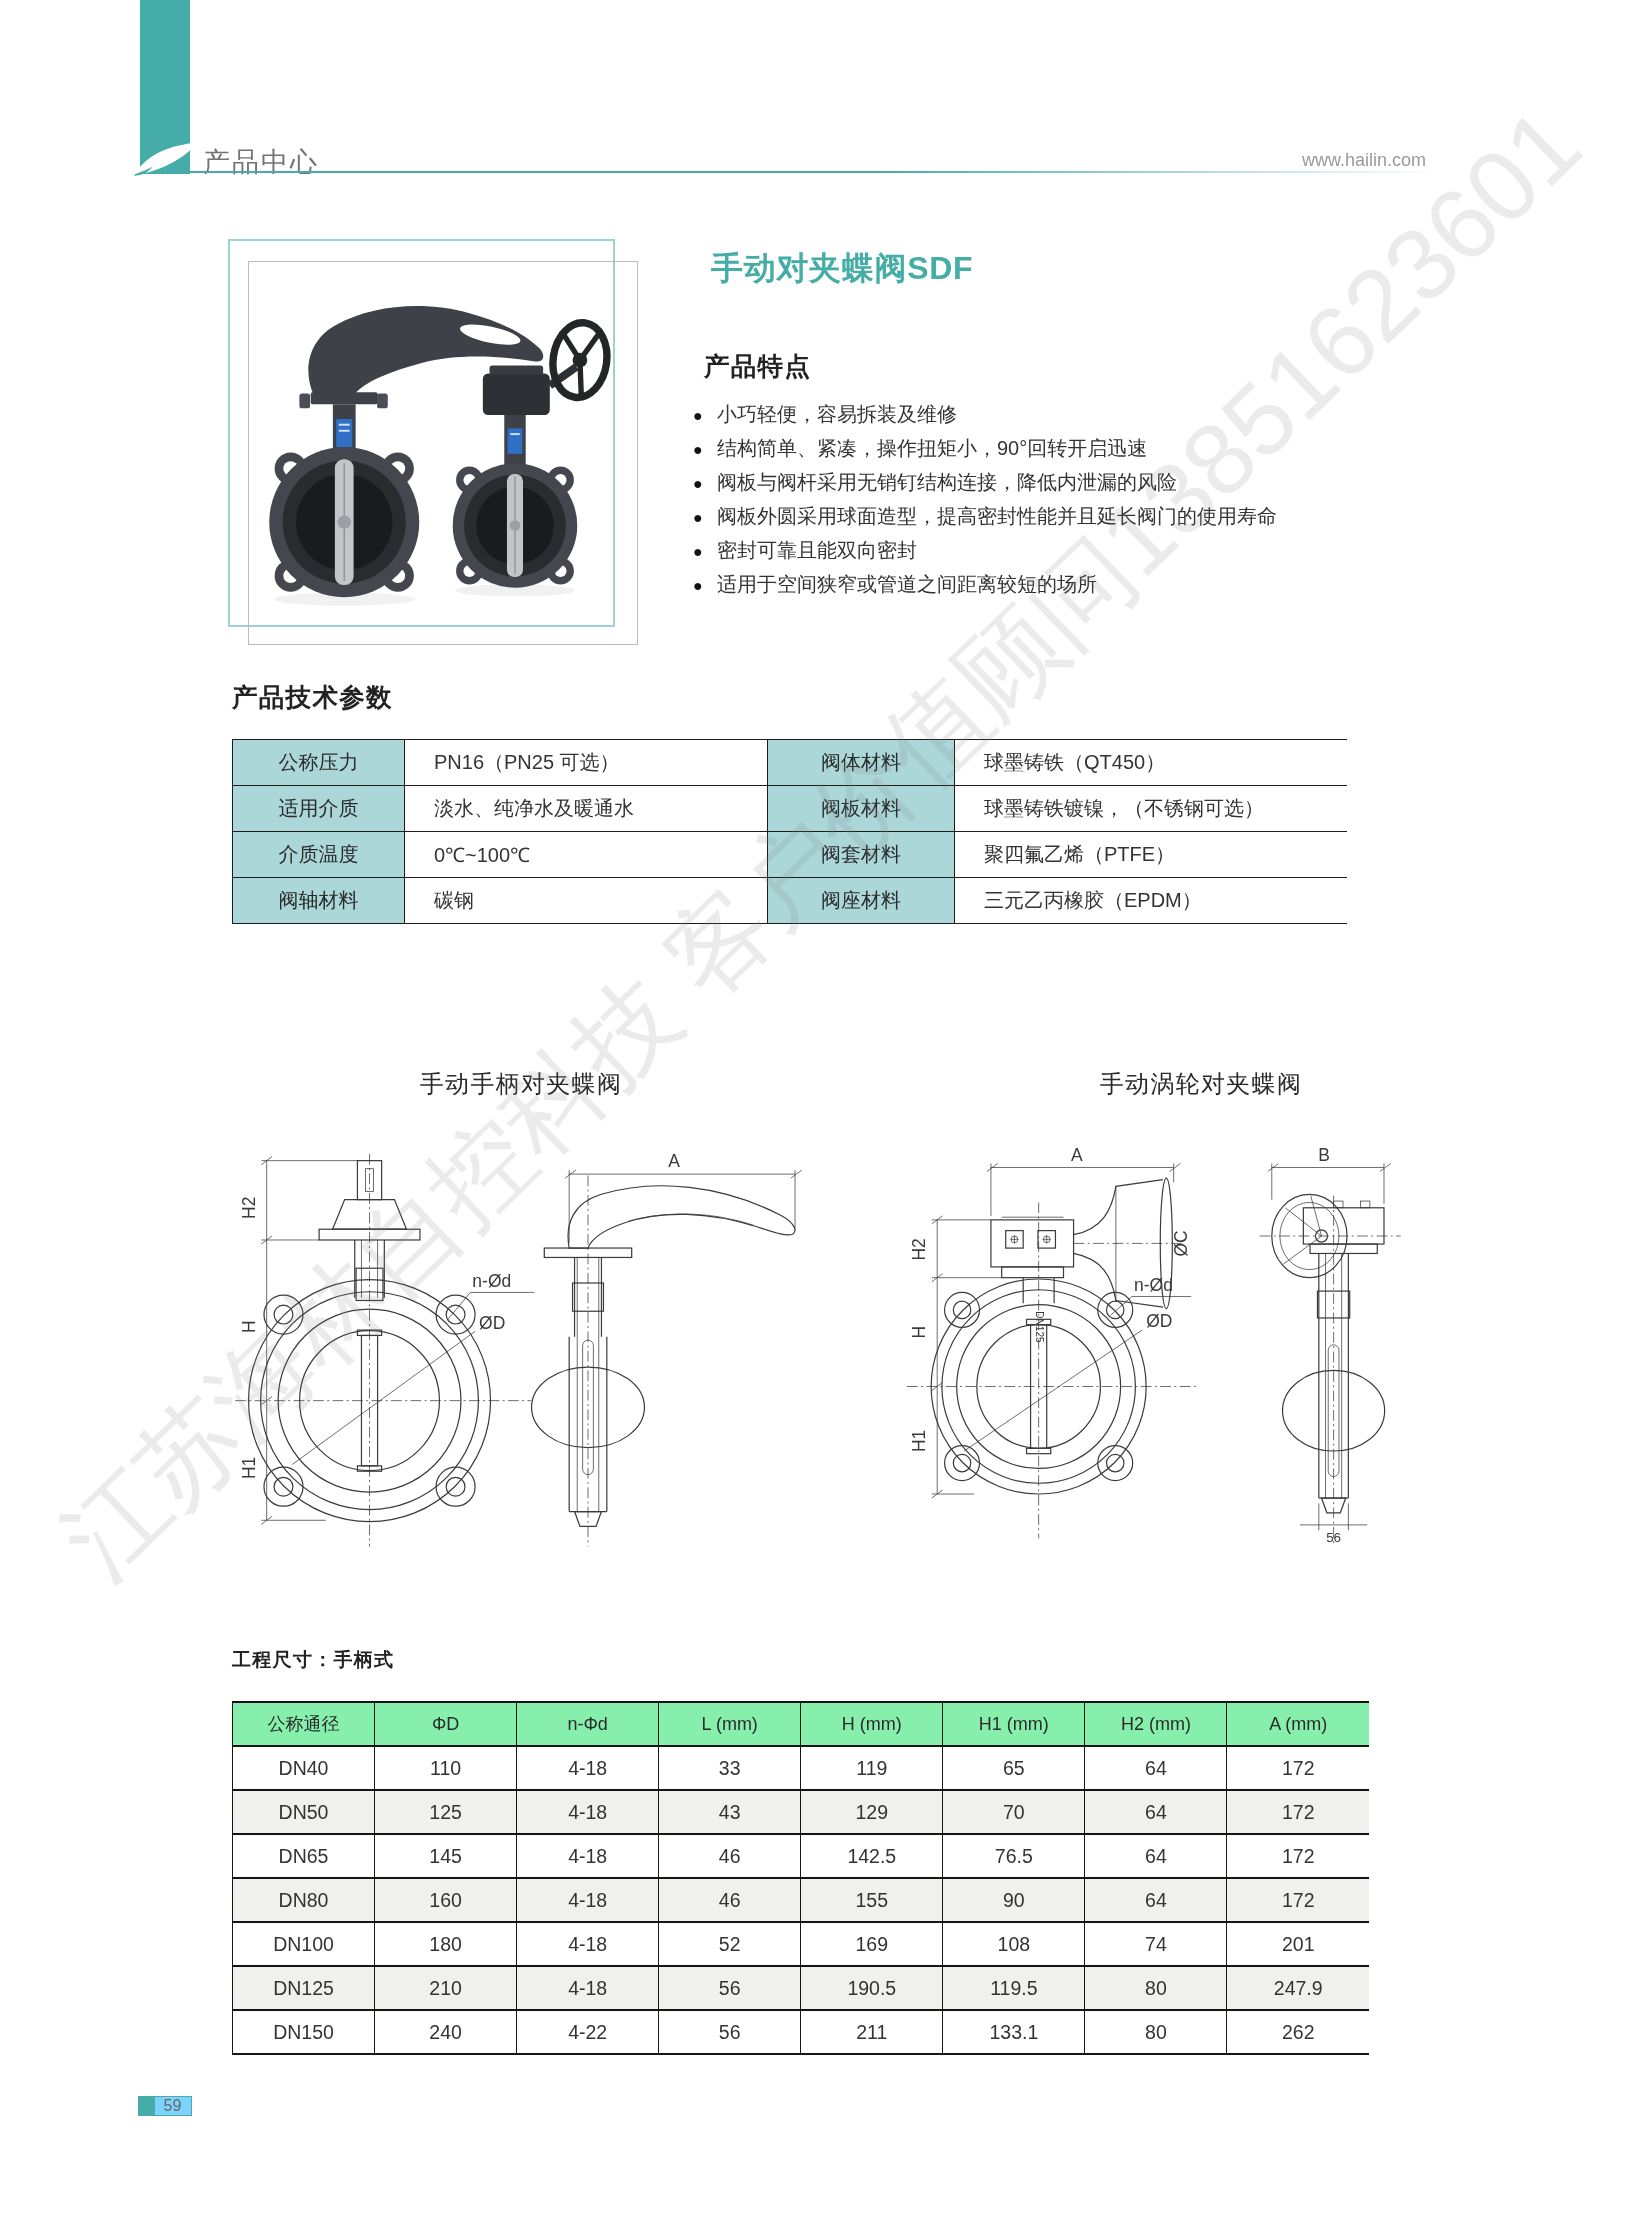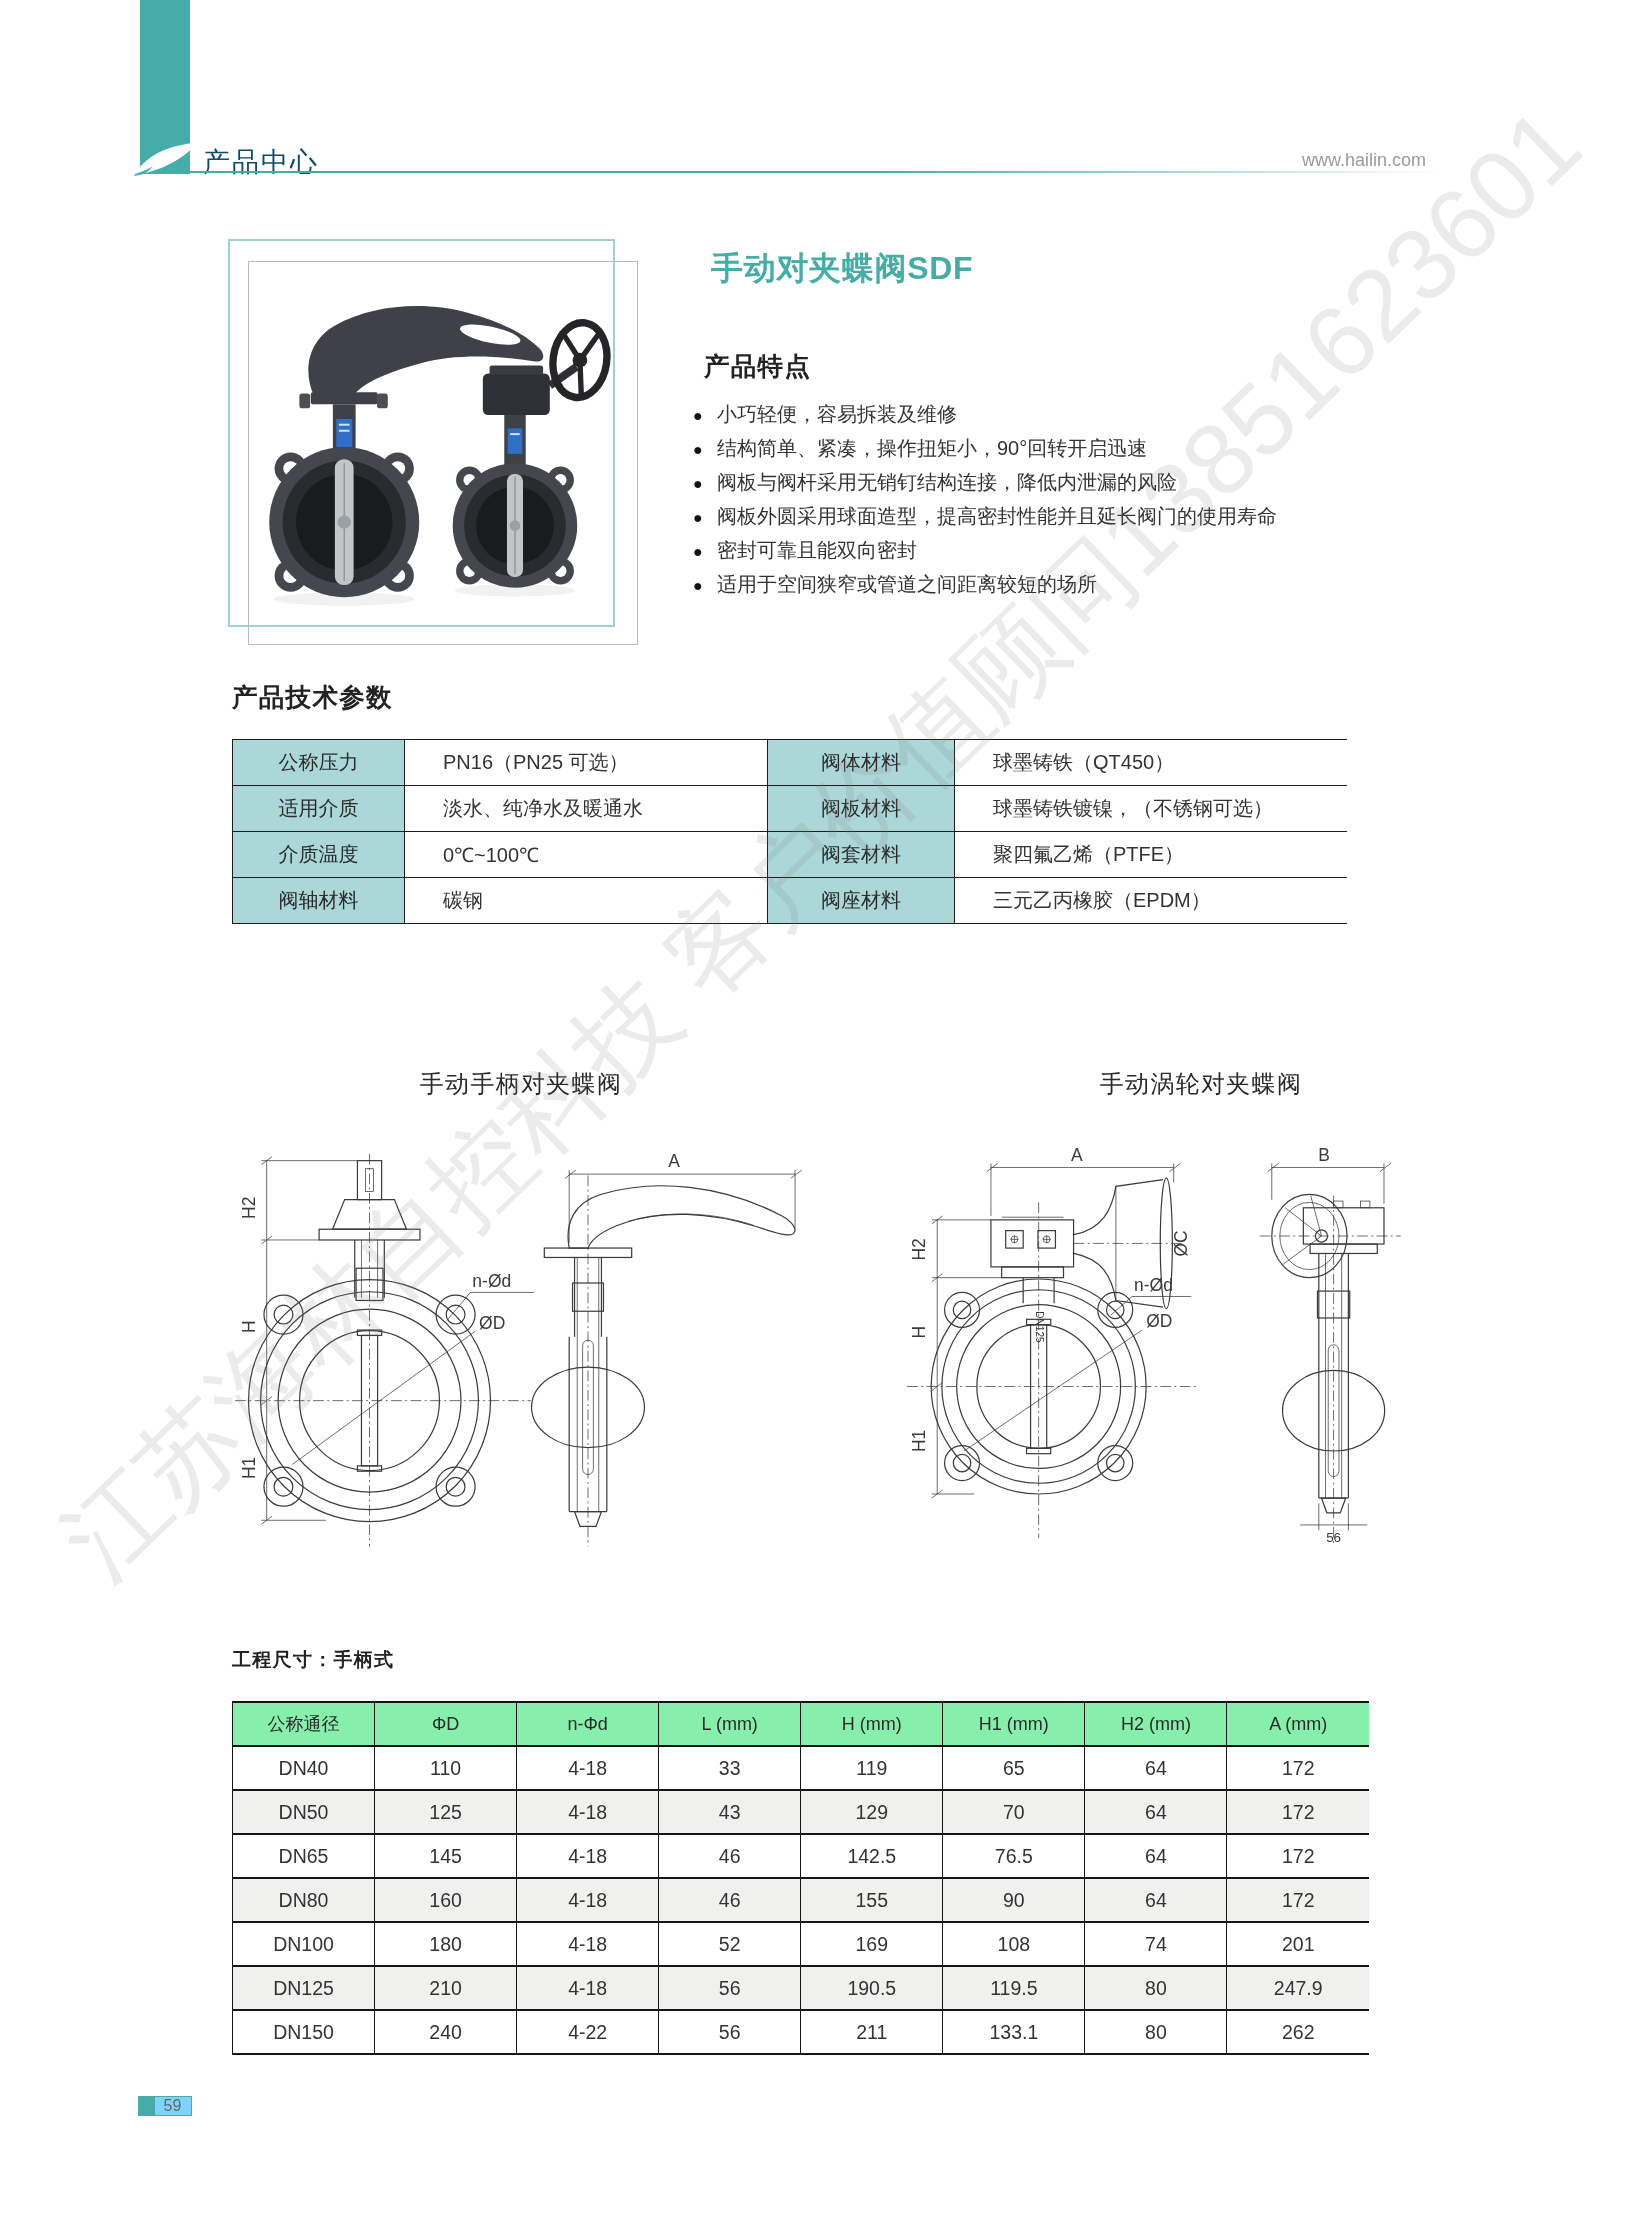--- a/index.html
+++ b/index.html
@@ -3,21 +3,21 @@
 <meta charset="utf-8">
 <style>
   html,body { margin:0; padding:0; background:#888; }
   .page {
     position:relative; width:1645px; height:2216px; background:#ffffff;
     overflow:hidden; font-family:"Liberation Sans", sans-serif; color:#333;
   }
   
   .side-bar { position:absolute; left:140px; top:0; width:50px; height:174px; background:#45acaa; }
   .leaf-svg { position:absolute; left:133px; top:142px; width:67px; height:34px; }
-  .header-title { position:absolute; left:203px; top:144px; font-size:27px; color:#0c4a6e; letter-spacing:2px; }
+  .header-title { position:absolute; left:203px; top:144px; font-size:27px; color:#737373; letter-spacing:2px; }
   .header-rule { position:absolute; left:190px; top:171px; width:1250px; height:2px;
     background:linear-gradient(to right,#45acaa 0%,#45acaa 55%,rgba(69,172,170,0) 100%); }
   .header-url { position:absolute; left:1302px; top:150px; font-size:18px; color:#9a9a9a; }
 
   
   .frame-teal { position:absolute; left:228px; top:239px; width:383px; height:384px; border:2px solid #9ed2d1; }
   .frame-gray { position:absolute; left:248px; top:261px; width:388px; height:382px; border:1.3px solid #bcbcbc; }
   .photo-svg  { position:absolute; left:247px; top:261px; width:390px; height:383px; }
 
   
@@ -25,21 +25,21 @@
   .features-heading { position:absolute; left:704px; top:349px; font-size:25.5px; font-weight:bold; color:#222; letter-spacing:1.3px; }
   .features-list { position:absolute; left:689px; top:394px; width:846px; list-style:none; margin:4px; padding:0; }
   .features-list li { font-size:20px; color:#333; line-height:32px; white-space:nowrap; }
   .features-list li .dot { display:inline-block; width:24px; font-size:16px; color:#111; }
 
   
   .tech-heading { position:absolute; left:232px; top:680px; font-size:25.5px; font-weight:bold; color:#222; letter-spacing:1.3px; }
   .tech-table { position:absolute; left:232px; top:739px; border-collapse:collapse; table-layout:fixed; }
   .tech-table td { height:43px; font-size:20px; border-top:1.3px solid #1c1c1c; border-bottom:1.3px solid #1c1c1c; vertical-align:middle; }
   .tech-table td.lbl { background:#abd7d9; text-align:center; color:#2b2b2b; border-left:1.3px solid #1c1c1c; border-right:1.3px solid #1c1c1c;margin-top:40px; }
-  .tech-table td.val { padding-left:38px; color:#333; }
+  .tech-table td.val { padding-left:29px; color:#333; }
   .col-l1 { width:172px; } .col-v1 { width:363px; } .col-l2 { width:187px; } .col-v2 { width:392px; }
 
   
   .caption { position:absolute; font-size:24px; color:#2a2a2a; letter-spacing:1.3px; transform:translateX(-50%); }
   .cap-left { left:521px; top:1068px; } .cap-right { left:1201px; top:1068px; }
   .dwg { position:absolute; }
   .dwg-left { left:225px; top:1135px; }
   .dwg-right { left:870px; top:1135px; }
   .dwg line, .dwg path, .dwg rect, .dwg circle, .dwg ellipse, .dwg polyline { stroke:#3b3b3b; stroke-width:1.8; fill:none; }
   .dwg .cl { stroke-width:1.1; stroke-dasharray:16 5 3 5; }

